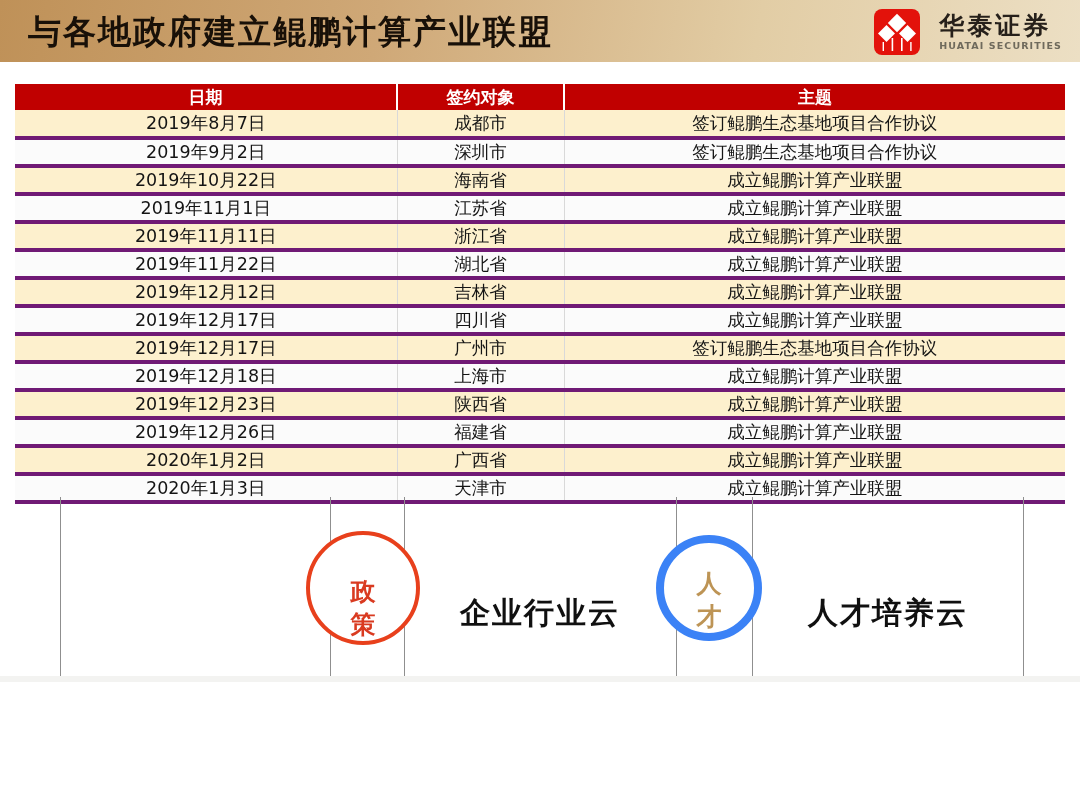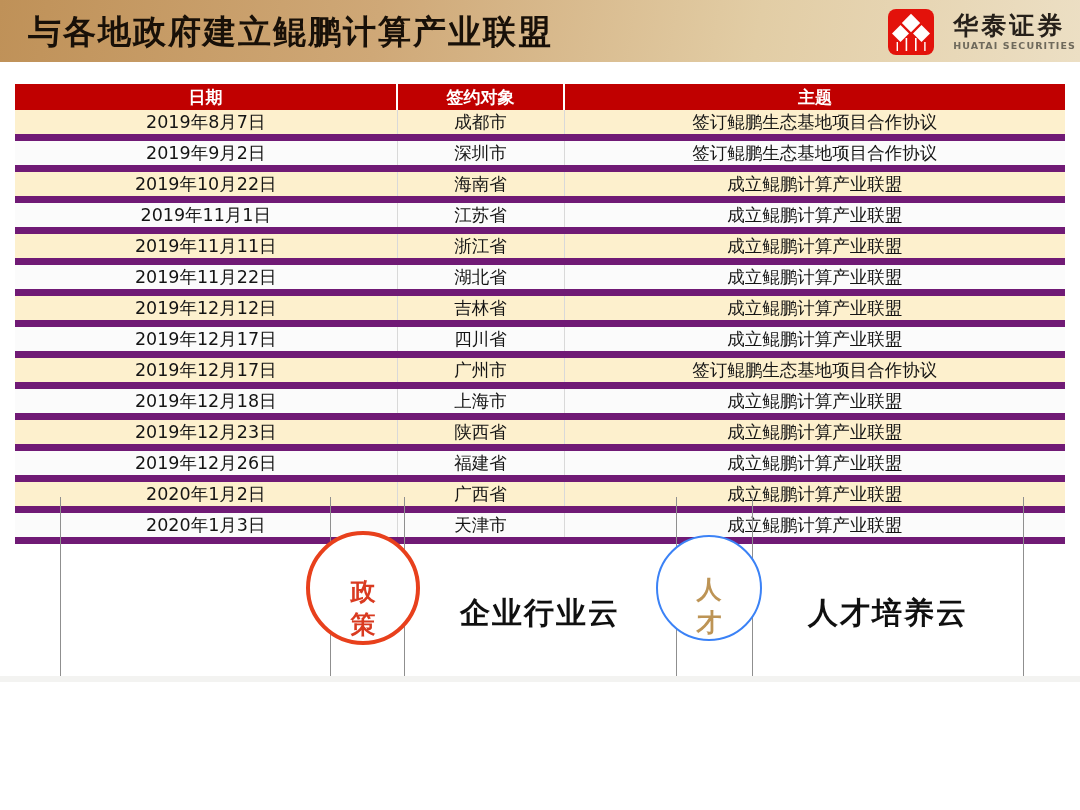--- a/index.html
+++ b/index.html
@@ -5,46 +5,46 @@
   * { margin:0; padding:0; box-sizing:border-box; }
   html,body { background:#ffffff; }
   body { font-family:"DejaVu Sans", sans-serif; }
   .slide { position:relative; width:1080px; height:682px; background:#ffffff; overflow:hidden; }
 
   
   .titlebar { position:absolute; left:0; top:0; width:1080px; height:62px;
     background:linear-gradient(100deg, #bf9158 0%, #cfa877 35%, #e2cda5 70%, #ecdfc4 100%); }
   .slide-title { position:absolute; left:28px; top:0; height:62px; line-height:64px;
     font-size:33px; font-weight:900; color:#181008; letter-spacing:2px; }
-  .logo { position:absolute; right:4px; top:9px; display:flex; align-items:center; gap:19px;padding-left:24px; }
+  .logo { position:absolute; right:18px; top:9px; display:flex; align-items:center; gap:19px;padding-left:24px; }
   .logo-text { display:flex; flex-direction:column; line-height:1.05; }
   .logo-cn { font-size:25px; font-weight:700; color:#26201a; letter-spacing:3px; }
   .logo-en { font-size:9.5px; font-weight:700; color:#6f6a5c; letter-spacing:1.1px; margin-top:2px; }
 
   
   table.signing { position:absolute; left:15px; top:84px; width:1050px;
     border-collapse:collapse; table-layout:fixed; }
   table.signing col.c1 { width:382px; } table.signing col.c2 { width:167px; } table.signing col.c3 { width:501px; }
   table.signing th { background:#c00000; color:#ffffff; font-size:17px; font-weight:700;
     height:26px; text-align:center; border-right:2.5px solid #ffffff; }
   table.signing th:last-child { border-right:none; }
   table.signing td { font-size:17.5px; color:#141414; text-align:center; height:27.5px;
-    border-right:1px solid #d9d9d9; border-bottom:7px solid #701a75; font-weight:500;
+    border-right:1px solid #d9d9d9; border-bottom:4px solid #701a75; font-weight:500;
     white-space:nowrap; overflow:hidden; }
   table.signing td:last-child { border-right:none; }
   table.signing tr.odd td { background:#fdf0cd; }
   table.signing tr.even td { background:#fbfbfb; }
 
   
   .vline { position:absolute; top:497px; height:224px; width:1px; background:#8f8f8f; }
   .hline { position:absolute; top:721px; height:1px; background:#8f8f8f; }
   .circle { position:absolute; background:#ffffff; border-radius:50%;
     display:flex; align-items:flex-end; justify-content:center; z-index:3; }
   .circle-red { left:306px; top:531px; width:114px; height:114px; border:4px solid #e8401c; color:#d93a20; }
-  .circle-gold { left:656px; top:535px; width:106px; height:106px; border:2px solid #3b82f6; color:#bd9455; }
+  .circle-gold { left:656px; top:535px; width:106px; height:106px; border:8px solid #3b82f6; color:#bd9455; }
   .circle-label { width:1.25em; text-align:center; font-size:25px; font-weight:700;
     line-height:1.3; word-break:break-all; }
   .cloud { position:absolute; top:593px; width:176px; text-align:center;
     font-size:30px; font-weight:700; color:#101010; letter-spacing:2px; z-index:2; }
   .cloud-1 { left:452px; } .cloud-2 { left:800px; }
   .tag { position:absolute; top:712px; height:46px; line-height:46px; text-align:center;
     font-size:27px; font-weight:700; letter-spacing:4px; z-index:4; }
   .tag-policy { left:108px; width:160px; background:#c00000; color:#ffffff; }
   .tag-practice { left:452px; width:158px; background:#d9d9d9; color:#1a1a1a; }
   .tag-talent { left:800px; width:160px; background:#fbc75d; color:#1a1a1a; }

